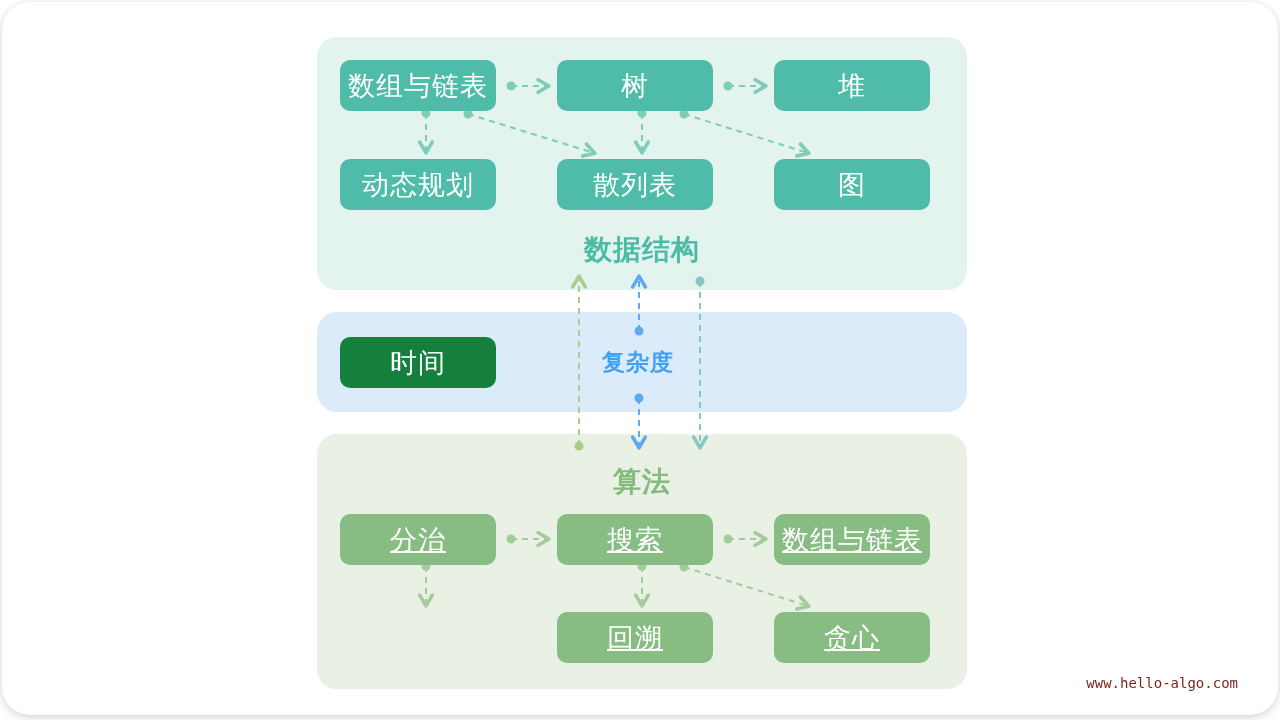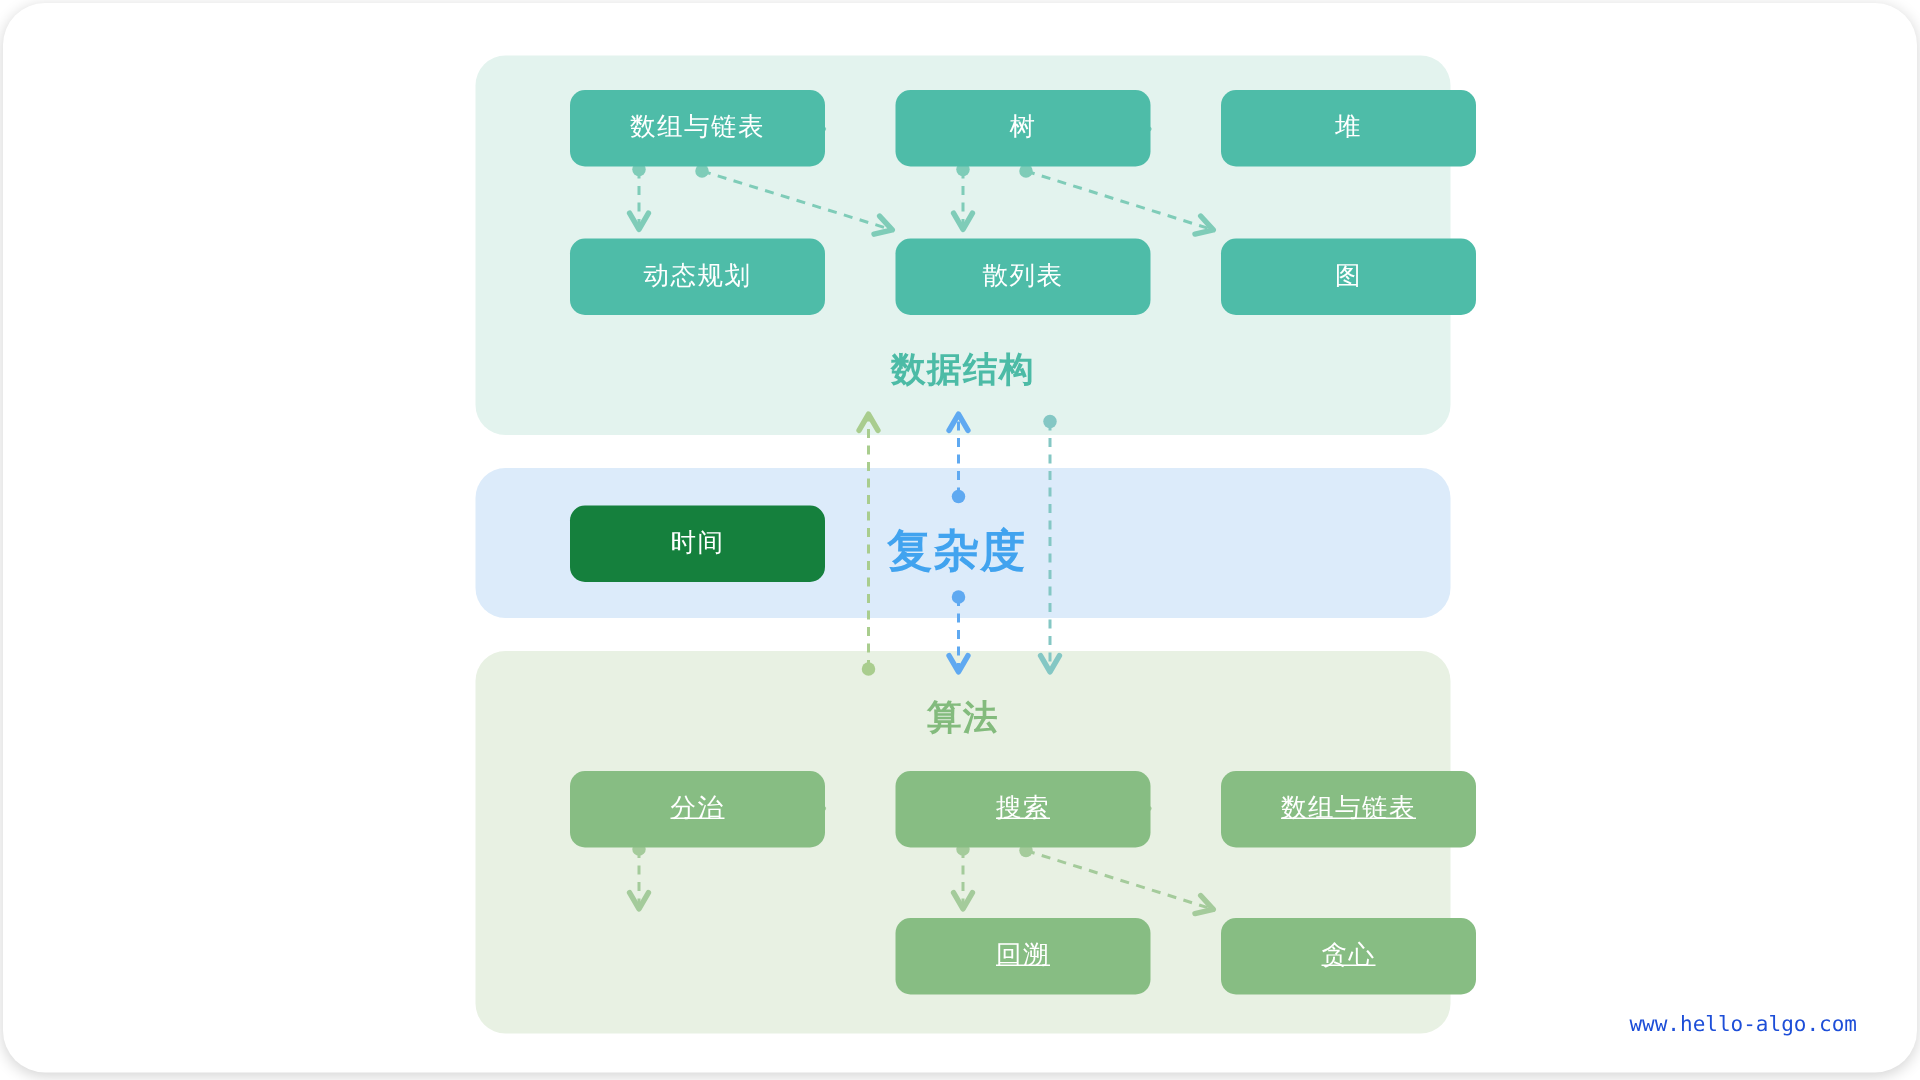--- a/index.html
+++ b/index.html
@@ -12,48 +12,48 @@
     position:absolute;left:2px;top:2px;right:2px;bottom:5px;
     background:#ffffff;border-radius:28px;
     box-shadow:0 2px 10px rgba(0,0,0,0.18);
   }
   .band{position:absolute;left:315px;width:650px;border-radius:20px;}
   .band-ds{top:35px;height:253px;background:#e3f3ee;}
   .band-cx{top:310px;height:100px;background:#dcebfa;}
   .band-alg{top:432px;height:255px;background:#e8f1e3;}
 
   .node{
-    position:absolute;width:170px;height:51px;border-radius:10px;
-    line-height:51px;text-align:center;font-size:17px;font-weight:500;
-    color:#ffffff;letter-spacing:1px;margin-left:40px;
+    position:absolute;width:156px;height:51px;border-radius:10px;
+    line-height:51px;text-align:center;font-size:27px;font-weight:500;
+    color:#ffffff;letter-spacing:1px;
   }
   .teal{background:#4ebca8;}
   .blue{background:#15803d;}
   .green{background:#87bd83;text-decoration:underline;}
 
   .c1{left:338px}.c2{left:555px}.c3{left:772px}
   .ds-r1{top:58px}.ds-r2{top:157px}
   .cx-r{top:335px}
   .alg-r1{top:512px}.alg-r2{top:610px}
 
   .section-title{
     position:absolute;width:240px;text-align:center;
-    font-weight:bold;font-size:23px;letter-spacing:1px;
+    font-weight:bold;font-size:28px;letter-spacing:1px;
   }
   .title-ds{left:520px;top:229px;color:#4cbba6;}
-  .title-cx{left:516px;top:345px;color:#41a3ef;font-size:30px;}
+  .title-cx{left:516px;top:345px;color:#41a3ef;font-size:23px;}
   .title-alg{left:520px;top:461px;color:#83bb7d;}
 
   svg.arrows{position:absolute;left:0;top:0;pointer-events:none;}
   svg.arrows line{stroke-width:2;fill:none;stroke-dasharray:6 5;}
 
   .watermark{
     position:absolute;right:40px;bottom:24px;
     font-family:"DejaVu Sans Mono","Liberation Mono",monospace;
-    font-size:14px;color:#1d4ed8;margin-left:28px;
+    font-size:14px;color:#7f1d1d;margin-left:28px;
   }
 </style>
 </head>
 <body>
 
 <div class="card">
 
   <div class="band band-ds"></div>
   <div class="band band-cx"></div>
   <div class="band band-alg"></div>

